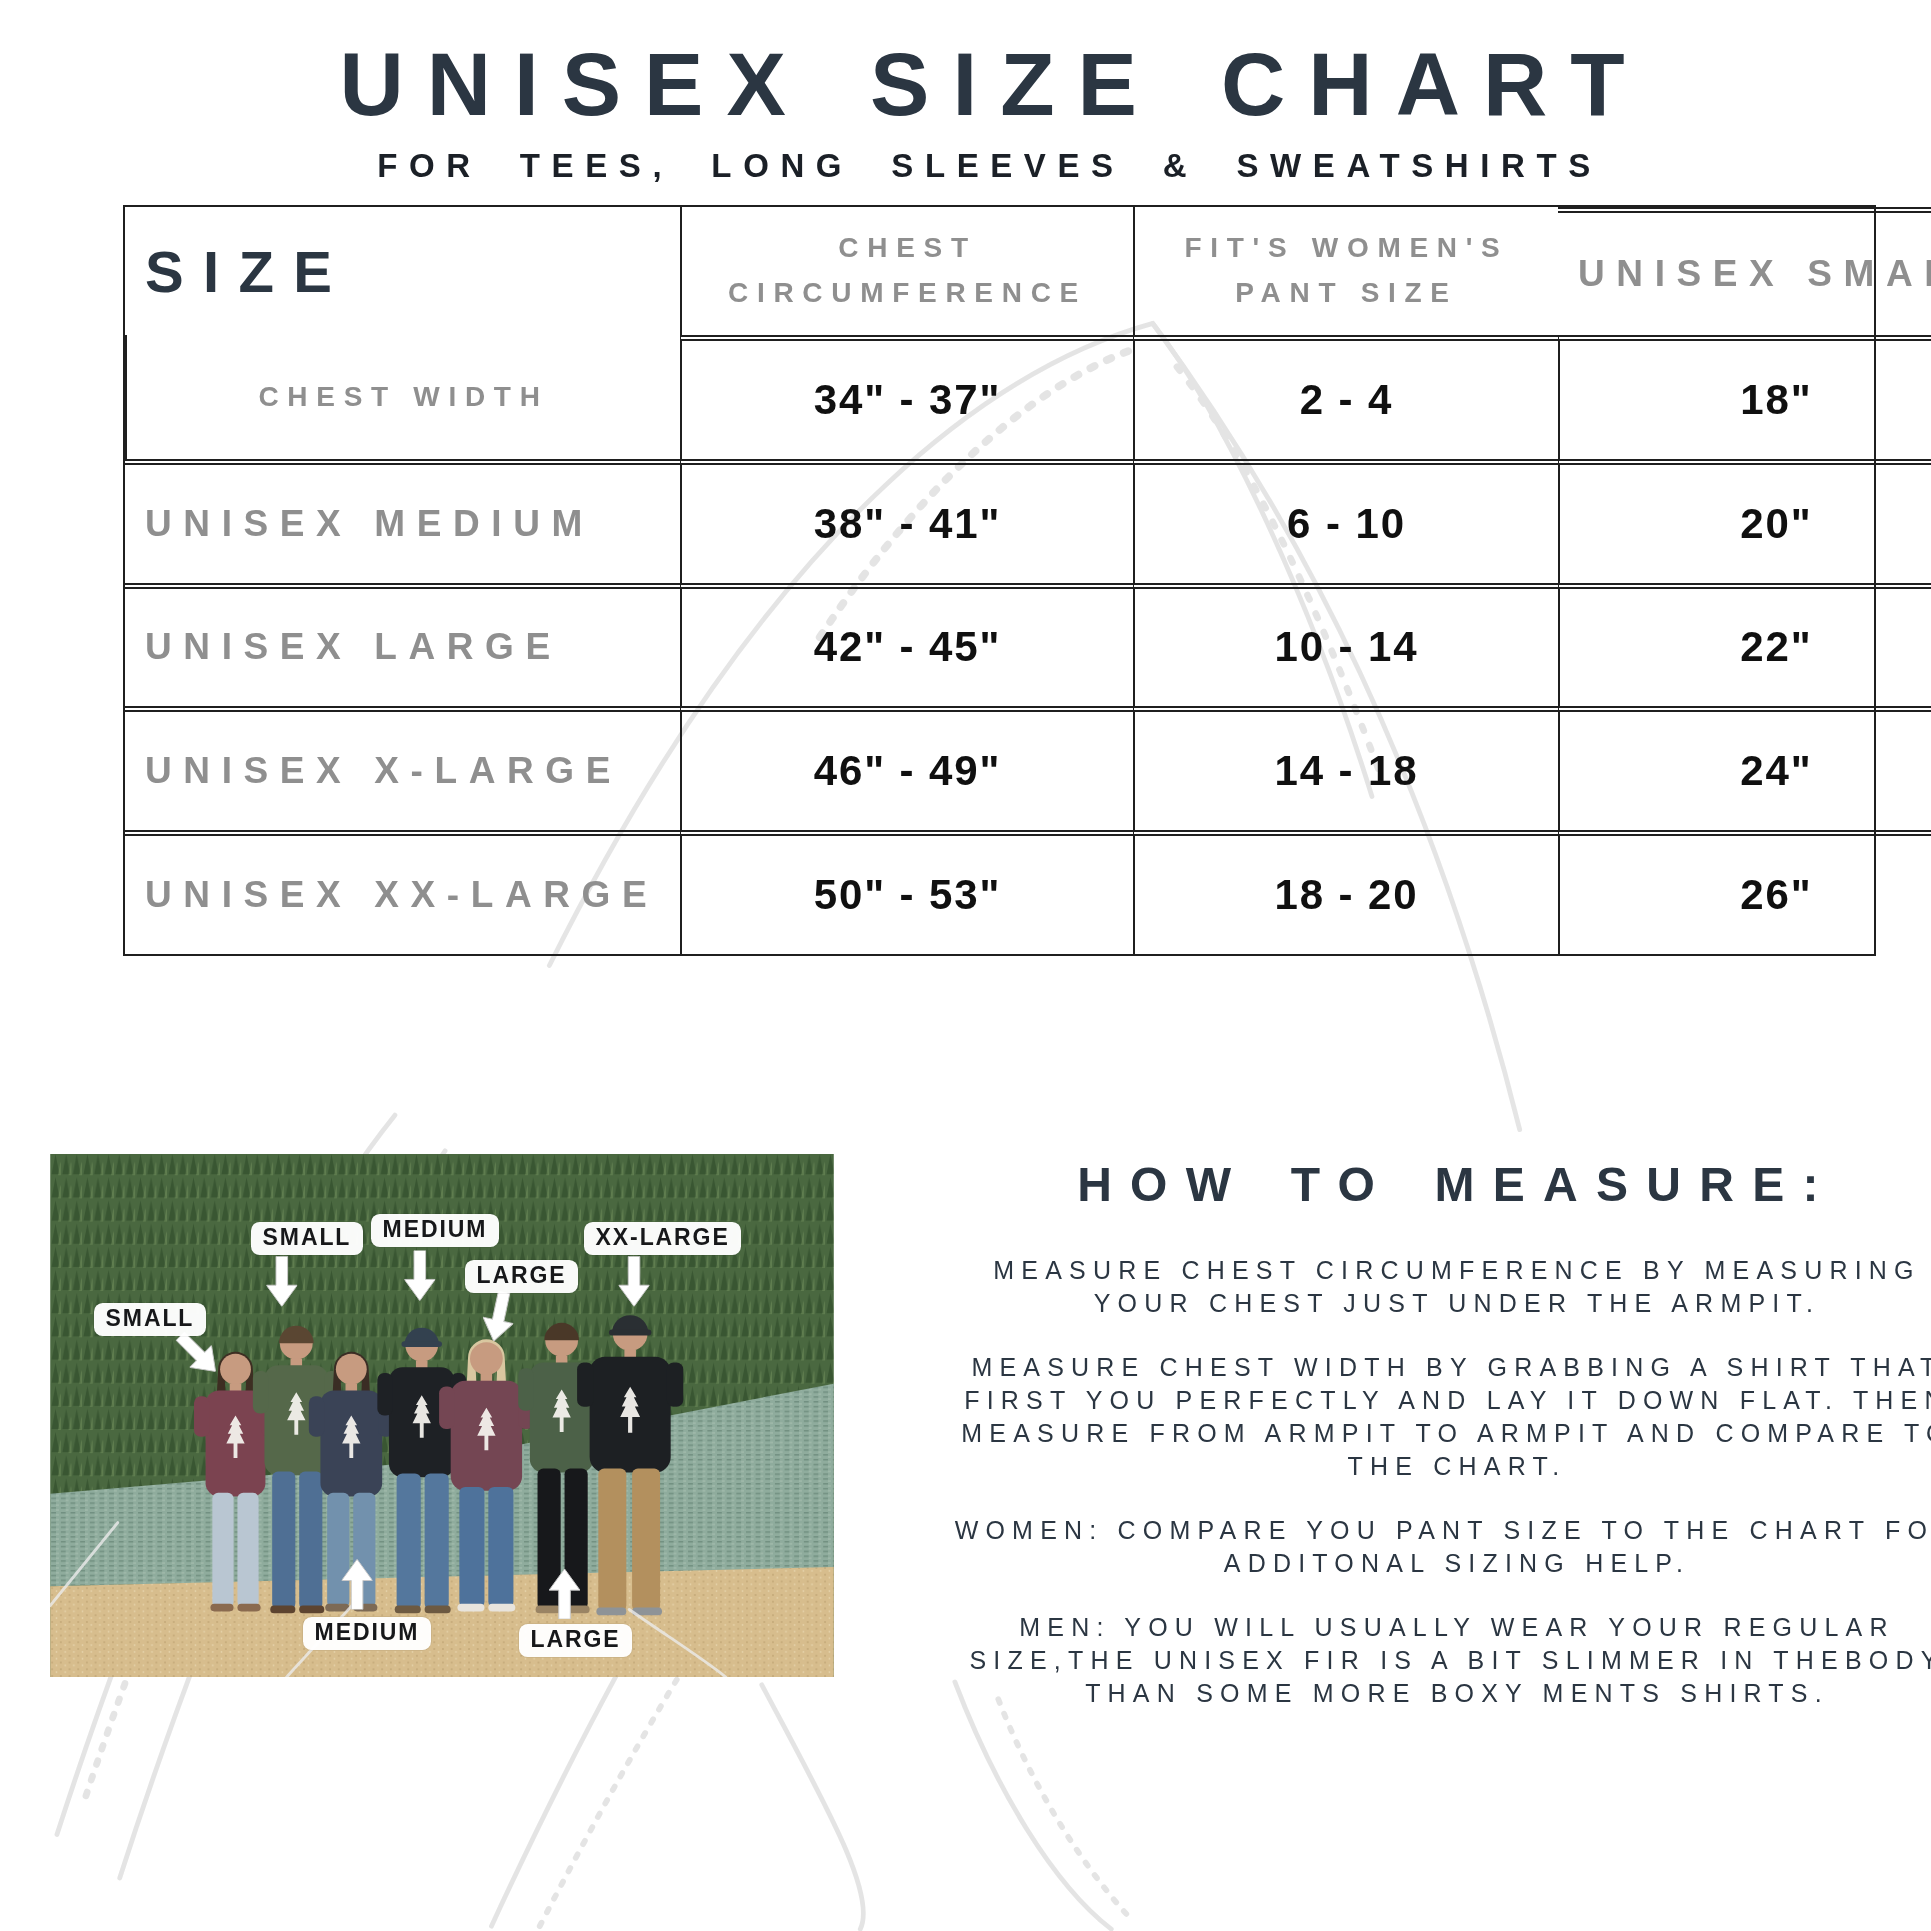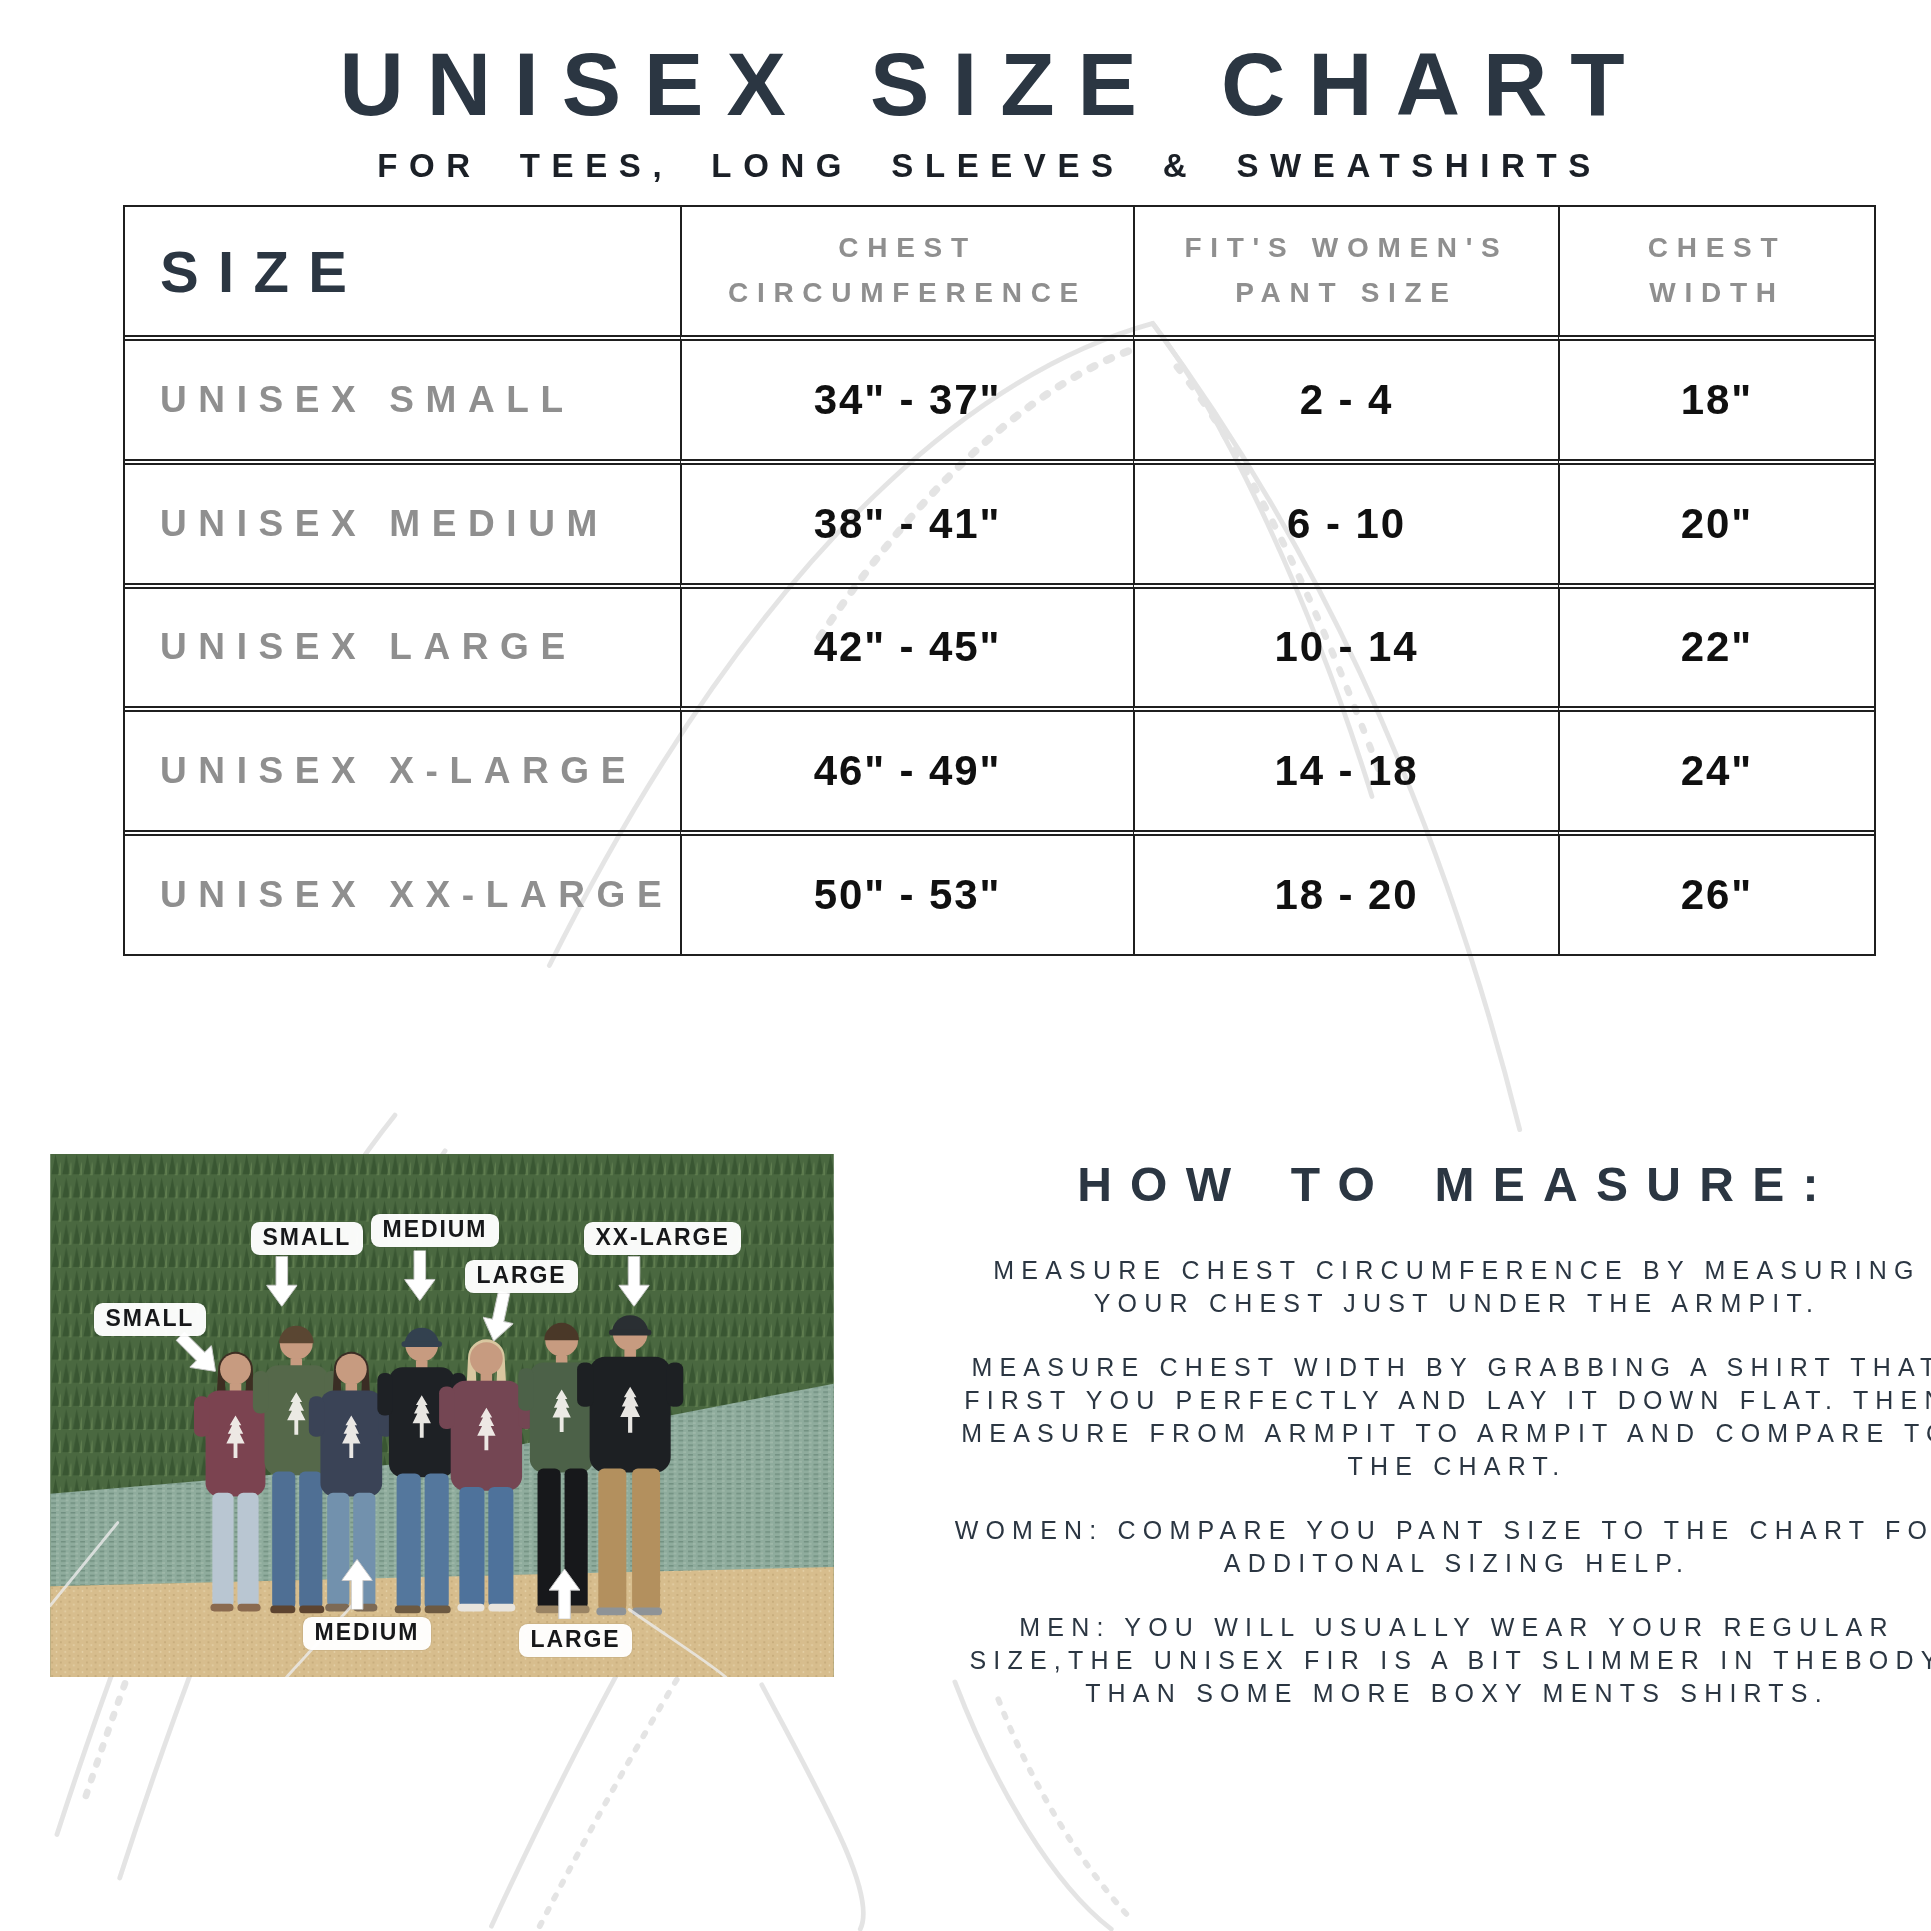--- a/index.html
+++ b/index.html
@@ -23,21 +23,21 @@
   
   .size-table{
     position:absolute; left:95px; top:205px; width:1753px; height:751px; z-index:2;
     box-sizing:border-box; border:2.9px solid var(--border); background:transparent;
     display:grid; grid-template-columns:555px 453px 425px 1fr;
     grid-template-rows:128px repeat(5,1fr);
   }
   .cell{display:flex; align-items:center; justify-content:center; box-sizing:border-box; text-align:center;}
   .cell.vline{border-left:2.9px solid var(--border);}
   .cell.hline{border-top:6.8px double var(--border);}
-  .cell.size-col{justify-content:flex-start; padding-left:35px; text-align:left;}
+  .cell.size-col{justify-content:flex-start; padding-left:20px; text-align:left;}
   .hdr-size{font-size:58px; font-weight:bold; color:var(--navy); letter-spacing:19.3px;}
   .hdr{font-size:28px; font-weight:bold; color:var(--muted); letter-spacing:8.7px; line-height:1.6; padding:0 15px;}
   .row-label{font-size:37px; font-weight:bold; color:var(--muted); letter-spacing:11.6px; white-space:nowrap;}
   .val{font-size:42px; font-weight:bold; color:var(--value); letter-spacing:1.9px;}
   
   .photo{
     position:absolute; left:22px; top:1154px; width:784px; height:523px; z-index:1;
     overflow:hidden;
   }
   .photo svg.scene{position:absolute; inset:0;}
@@ -92,26 +92,26 @@
   <div class="size-table">
     <div class="cell size-col">
         <span class="hdr-size">SIZE</span>
       </div>
     <div class="cell vline">
         <span class="hdr">CHEST CIRCUMFERENCE</span>
       </div>
     <div class="cell vline">
         <span class="hdr">FIT'S WOMEN'S PANT SIZE</span>
       </div>
+    <div class="cell size-col hline">
+        <span class="row-label">UNISEX SMALL</span>
+      </div>
+
     <div class="cell vline">
         <span class="hdr">CHEST WIDTH</span>
-      </div>
-
-    <div class="cell size-col hline">
-        <span class="row-label">UNISEX SMALL</span>
       </div>
     <div class="cell vline hline">
         <span class="val">34" - 37"</span>
       </div>
     <div class="cell vline hline">
         <span class="val">2 - 4</span>
       </div>
     <div class="cell vline hline">
         <span class="val">18"</span>
       </div>

